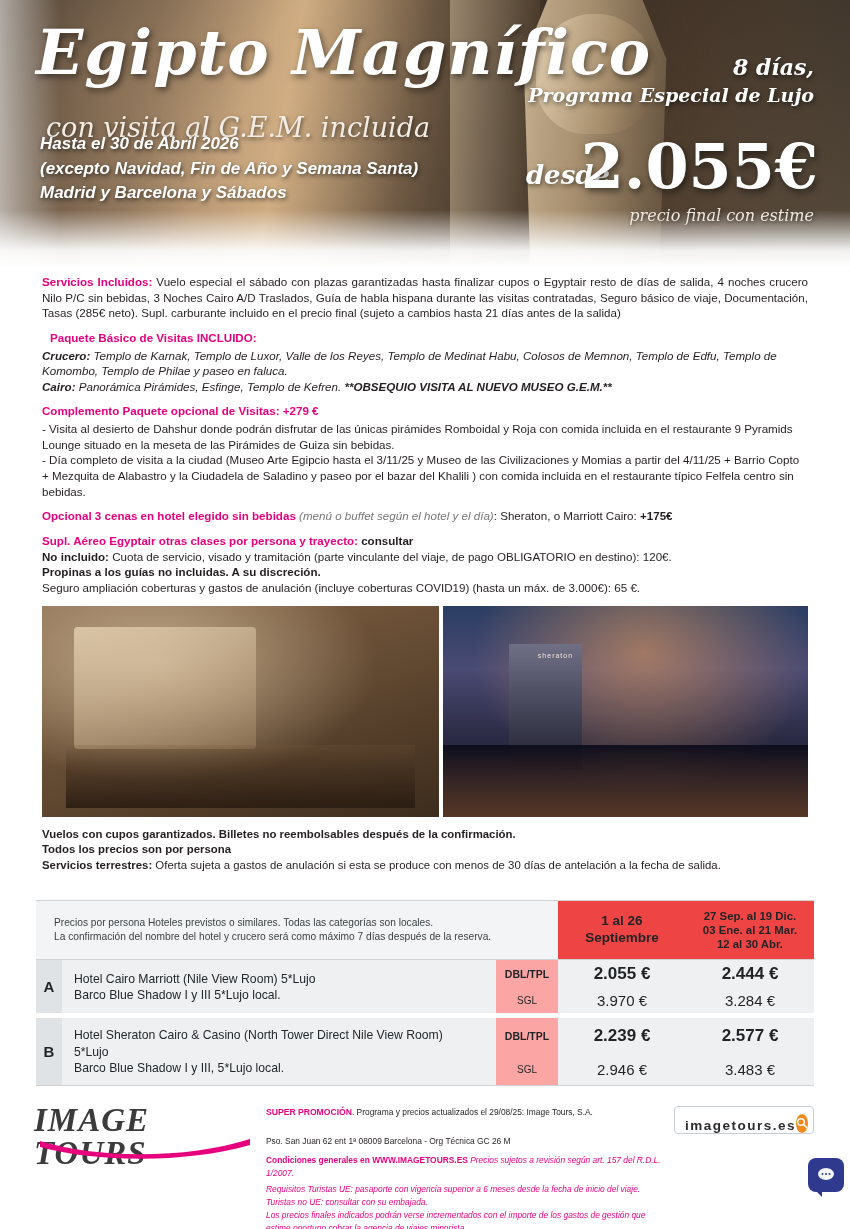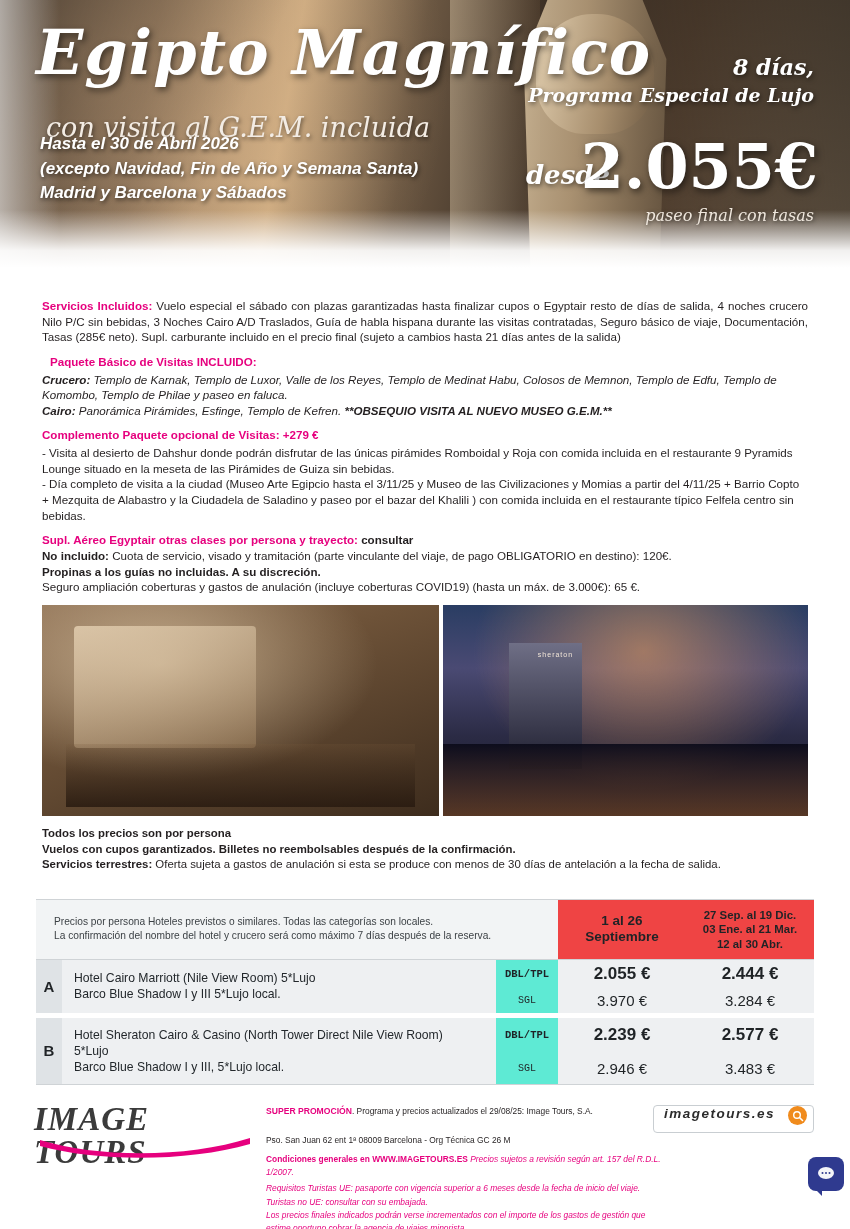--- a/index.html
+++ b/index.html
@@ -166,21 +166,21 @@
     font-family: "DejaVu Serif", serif;
     font-style: italic;
     font-size: 16px;
     color: #efe7dd;
     text-shadow: 1px 1px 4px rgba(0,0,0,0.6);
   }
 
   
   .content {
     position: absolute;
-    left: 0; top: 284px;
+    left: 0; top: 260px;
     width: 850px;
   }
   .block {
     padding: 0 42px;
     font-size: 11.6px;
     line-height: 1.35;
   }
   .magenta { color: #e6007e; font-weight: bold; }
   .bold { font-weight: bold; }
   .ital { font-style: italic; }
@@ -296,26 +296,25 @@
   .row-hotel {
     padding: 9px 10px 9px 12px;
     font-size: 12.2px;
     line-height: 1.32;
     background: #eef0f2;
     color: #23282c;
   }
   .cell-type {
     width: 62px;
     text-align: center;
-    background: #5eead4;
+    background: #fca5a5;
     font-weight: bold;
     font-size: 10.5px;
     color: #1f2326;
     padding: 4px 0;
-    font-family: Liberation Mono, monospace;
   }
   .cell-type.sgl { font-weight: normal; font-size: 10px; }
   .cell-price {
     text-align: center;
     font-size: 17px;
     font-weight: bold;
     background: #eef0f2;
     color: #1f2326;
     padding: 4px 0;
     width: 128px;
@@ -360,30 +359,29 @@
     line-height: 1.55;
     color: #231f20;
   }
   .footer-text .promo { font-weight: bold; color: #e6007e; font-size: 8.6px; }
   .footer-text .cond { font-weight: bold; color: #e6007e; }
   .footer-text .mag-it { color: #e6007e; font-style: italic; }
   .search-box {
     position: absolute;
     right: 36px;
     top: 10px;
-    width: 161px;
+    width: 140px;
     height: 28px;
     border: 1px solid #c9ced2;
     border-radius: 4px;
     display: flex;
-    align-items: flex-start;
+    align-items: flex-end;
     justify-content: space-between;
     padding: 0 6px 0 10px;
     background: #fff;
-    font-style: italic;
   }
   .search-box .brand {
     font-size: 13.5px;
     font-weight: bold;
     letter-spacing: 1.5px;
     color: #2c2c2c;
   }
   .search-circle {
     width: 19px; height: 19px;
     border-radius: 50%;
@@ -422,21 +420,21 @@
   <div class="title-main">Egipto Magnífico</div>
   <div class="title-sub">con visita al G.E.M. incluida</div>
   <div class="title-dates" style="white-space: pre-line;">Hasta el 30 de Abril 2026
 (excepto Navidad, Fin de Año y  Semana Santa)
 Madrid y Barcelona y Sábados</div>
 
   <div class="price-days">8 días,</div>
   <div class="price-program">Programa Especial de Lujo</div>
   <div class="price-desde">desde</div>
   <div class="price-amount">2.055€</div>
-  <div class="price-note">paseo final con tasas</div>
+  <div class="price-note">precio final con estime</div>
 </div>
 
 <div class="content">
 
   <div class="block" style="padding-top:14px;">
     <p class="para">
       <span class="magenta">Servicios Incluidos:</span><span> Vuelo especial el sábado con plazas garantizadas hasta finalizar cupos o Egyptair resto de días de salida, 4 noches crucero Nilo P/C sin bebidas, 3 Noches Cairo A/D Traslados, Guía de habla hispana durante las visitas contratadas, Seguro básico de viaje, Documentación, Tasas (285€ neto). Supl. carburante incluido en el precio final (sujeto a cambios hasta 21 días antes de la salida)</span>
     </p>
 
     <p class="tight" style="margin-bottom:2px;margin-left:8px;">
@@ -450,42 +448,45 @@
       <span class="bi">**OBSEQUIO VISITA AL NUEVO MUSEO G.E.M.**</span>
     </p>
 
     <p class="tight" style="margin-bottom:2px;">
       <span class="magenta">Complemento Paquete opcional de Visitas:</span>
       <span class="magenta">+279 €</span>
     </p>
     <p class="tight">- Visita al desierto de Dahshur donde podrán disfrutar de las únicas pirámides Romboidal y Roja con comida incluida en el restaurante 9 Pyramids Lounge situado en la meseta de las Pirámides de Guiza sin bebidas.</p>
     <p class="tight" style="margin-bottom:9px;">- Día completo de visita a la ciudad (Museo Arte Egipcio hasta el 3/11/25 y Museo de las Civilizaciones y Momias a partir del 4/11/25 + Barrio Copto + Mezquita de Alabastro y la Ciudadela de Saladino y paseo por el bazar del Khalili ) con comida incluida en el restaurante típico Felfela centro sin bebidas.</p>
 
+    <p class="tight" style="margin-bottom:9px;">
+      <span class="magenta">Opcional 3 cenas en hotel elegido sin bebidas</span><span class="ital" style="color:#777"> (menú o buffet según el hotel y el día)</span><span>: Sheraton, o Marriott Cairo: </span><span class="bold">+175€</span>
+    </p>
 
     <p class="tight">
       <span class="magenta">Supl. Aéreo Egyptair otras clases por persona y trayecto:</span>
       <span class="bold">consultar</span>
     </p>
     <p class="tight">
       <span class="bold">No incluido:</span><span> Cuota de servicio, visado y tramitación (parte vinculante del viaje, de pago OBLIGATORIO en destino):  120€.</span>
     </p>
     <p class="tight bold">Propinas a los guías no incluidas. A su discreción.</p>
     <p class="tight">Seguro ampliación coberturas y gastos de anulación (incluye coberturas COVID19) (hasta un máx. de 3.000€): 65 €.</p>
   </div>
 
   <div class="photos">
     <div class="photo photo-room"></div>
     <div class="photo photo-city">
       <span class="sign">sheraton</span>
     </div>
   </div>
 
   <div class="terms">
+    <p class="tight bold">Vuelos con cupos garantizados. Billetes no reembolsables después de la confirmación.</p>
     <p class="tight bold">Todos los precios son por persona</p>
-    <p class="tight bold">Vuelos con cupos garantizados. Billetes no reembolsables después de la confirmación.</p>
     <p class="tight">
       <span class="bold">Servicios terrestres:</span><span> Oferta sujeta a gastos de anulación si esta se produce con menos de 30 días de antelación a la fecha de  salida.</span>
     </p>
   </div>
 
   <div class="table-wrap">
     <table class="prices">
       <tbody>
           <tr>
         <td class="hdr-note" colspan="3">

